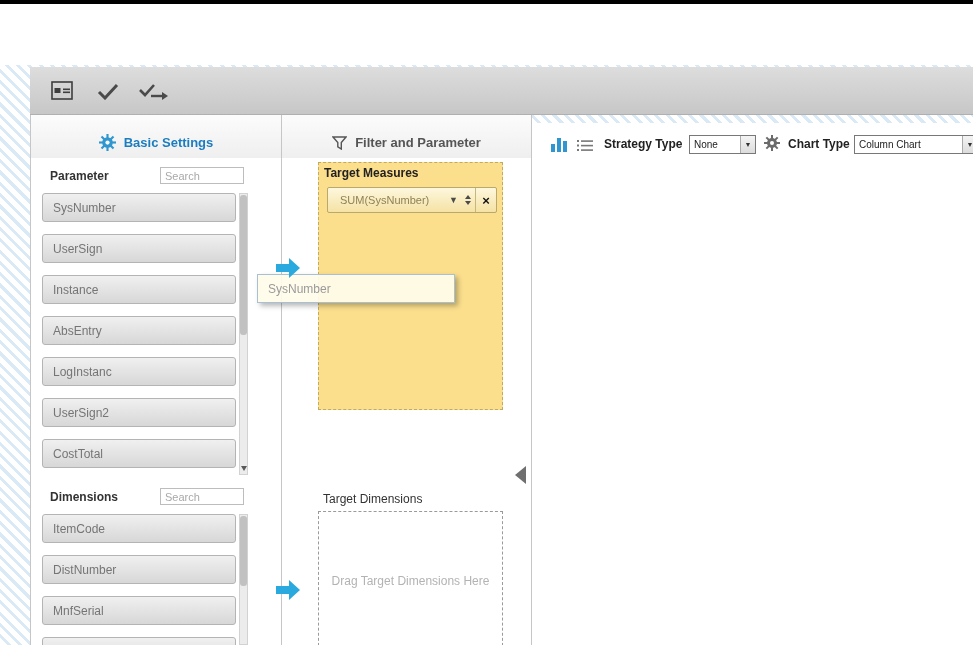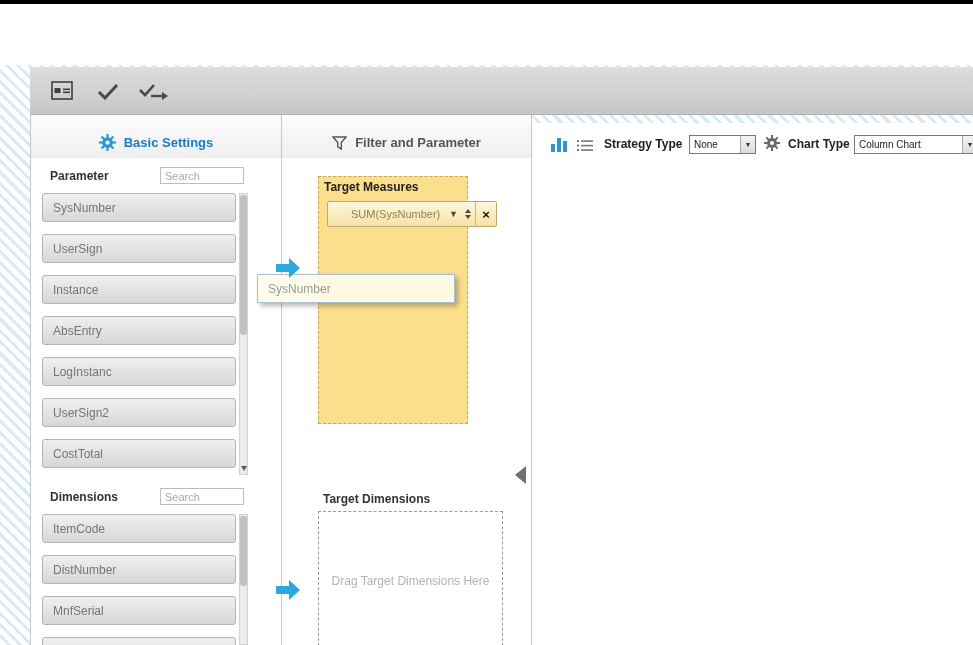--- a/index.html
+++ b/index.html
@@ -52,39 +52,39 @@
     background:linear-gradient(#f0f0f0,#d7d7d7); border:1px solid #b4b4b4; border-radius:3px;
     font-size:12px; color:#757575; display:flex; align-items:center; padding-left:10px; cursor:pointer; }
 
   .vscroll { position:absolute; left:239px; width:9px; background:#ececec; border:1px solid #d2d2d2; }
   .vthumb { position:absolute; left:0; width:7px; background:#c1c1c1; border-radius:3px; }
   .scroll-arrow { position:absolute; left:0; bottom:2px; width:7px; height:6px; display:flex; justify-content:center; }
   .scroll-arrow::after { content:""; width:0; height:0; border-left:3px solid transparent; border-right:3px solid transparent; border-top:5px solid #5a5a5a; }
 
   .move-arrow { position:absolute; width:24px; height:22px; z-index:6; cursor:pointer; }
 
-  .ymzone { position:absolute; left:318px; top:176px; width:150px; height:248px;
+  .ymzone { position:absolute; left:318px; top:162px; width:185px; height:248px;
     background:#fbdf8d; border:1px dashed #c2ab61; }
   .ymlabel { position:absolute; left:5px; top:3px; font-size:12px; font-weight:bold; color:#222; }
   .chip { position:absolute; left:8px; top:24px; width:170px; height:26px;
     background:linear-gradient(#fdf7dd,#f5e2a4); border:1px solid #b9a96e; border-radius:2px;
     display:flex; align-items:center; cursor:pointer; }
-  .chip-text { font-size:11px; color:#8f8258; padding-left:23px; flex:1; white-space:nowrap; }
+  .chip-text { font-size:11px; color:#8f8258; padding-left:12px; flex:1; white-space:nowrap; }
   .chip-caret { font-size:9px; color:#4a4a4a; padding:0 3px; }
   .updown { display:flex; flex-direction:column; gap:2px; align-items:center; padding:0 4px; }
   .updown .u { width:0; height:0; border-left:3.5px solid transparent; border-right:3.5px solid transparent; border-bottom:4px solid #4a4a4a; }
   .updown .d { width:0; height:0; border-left:3.5px solid transparent; border-right:3.5px solid transparent; border-top:4px solid #4a4a4a; }
   .chip-close { width:21px; align-self:stretch; display:flex; align-items:center; justify-content:center;
     border-left:1px solid #c6b77c; font-size:13px; font-weight:bold; color:#111; cursor:pointer; }
 
   .ghost { position:absolute; left:257px; top:274px; width:198px; height:29px; z-index:5;
     background:rgba(255,252,235,0.93); border:1px solid #a8c0d4; box-shadow:3px 3px 5px rgba(0,0,0,0.28);
     display:flex; align-items:center; padding-left:10px; font-size:12px; color:#9a9a9a; }
 
-  .tdlabel { position:absolute; left:323px; top:492px; font-size:12px; font-weight:bold; color:#333; }
+  .tdlabel { position:absolute; left:323px; top:492px; font-size:12px; font-weight:normal; color:#333; }
   .dzone { position:absolute; left:318px; top:511px; width:185px; height:140px;
     border:1px dashed #9a9a9a; background:#fff; display:flex; justify-content:center; }
   .dzone-text { margin-top:62px; width:160px; font-size:12px; color:#b3b3b3; text-align:center; line-height:15px; }
 
   .collapse { position:absolute; left:515px; top:466px; width:0; height:0; cursor:pointer;
     border-top:9px solid transparent; border-bottom:9px solid transparent; border-right:11px solid #6f6f6f; }
 </style>
 </head>
 <body>
 

